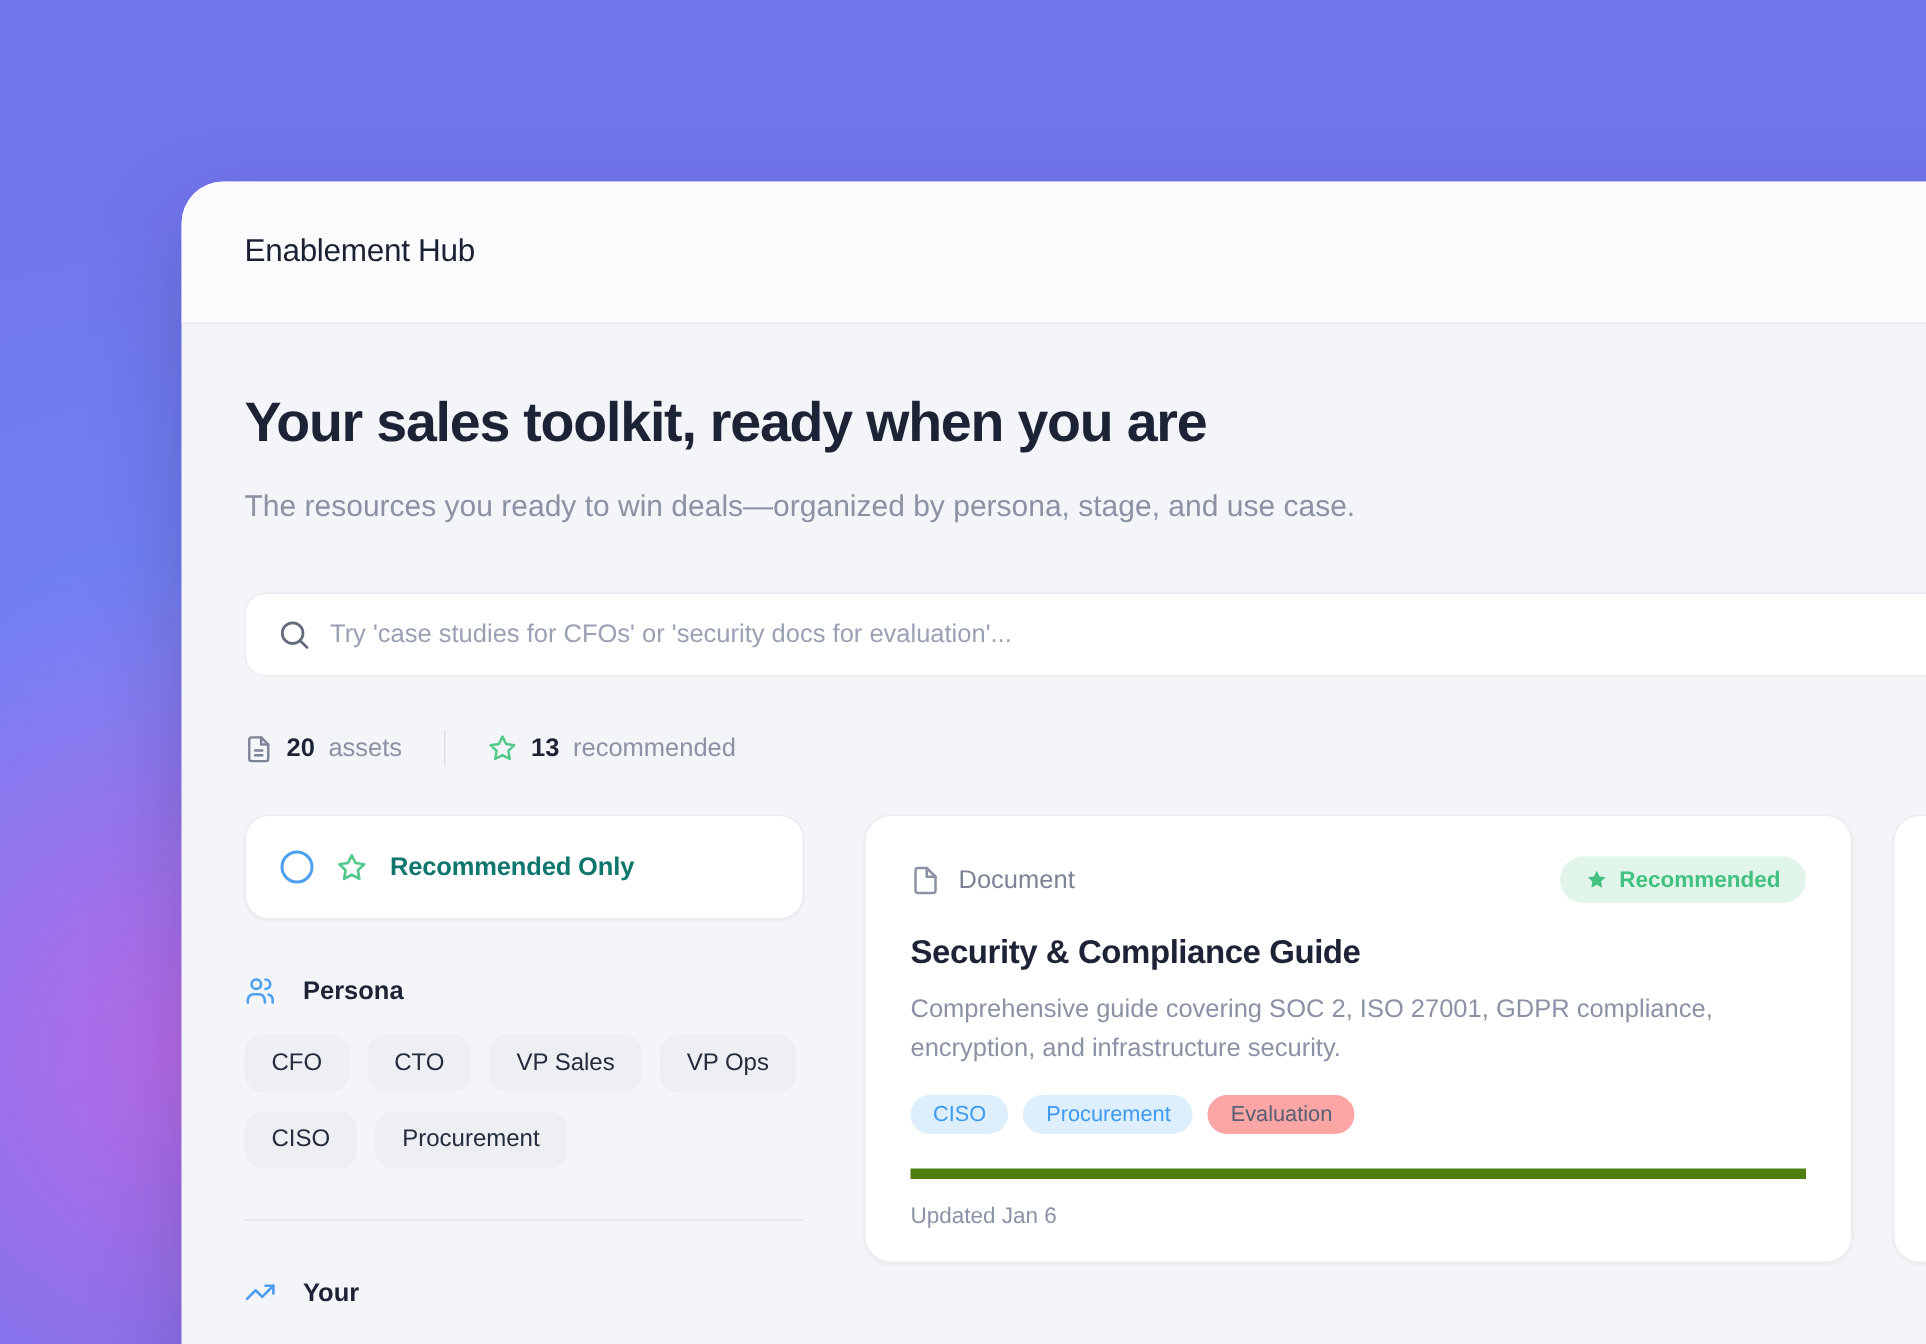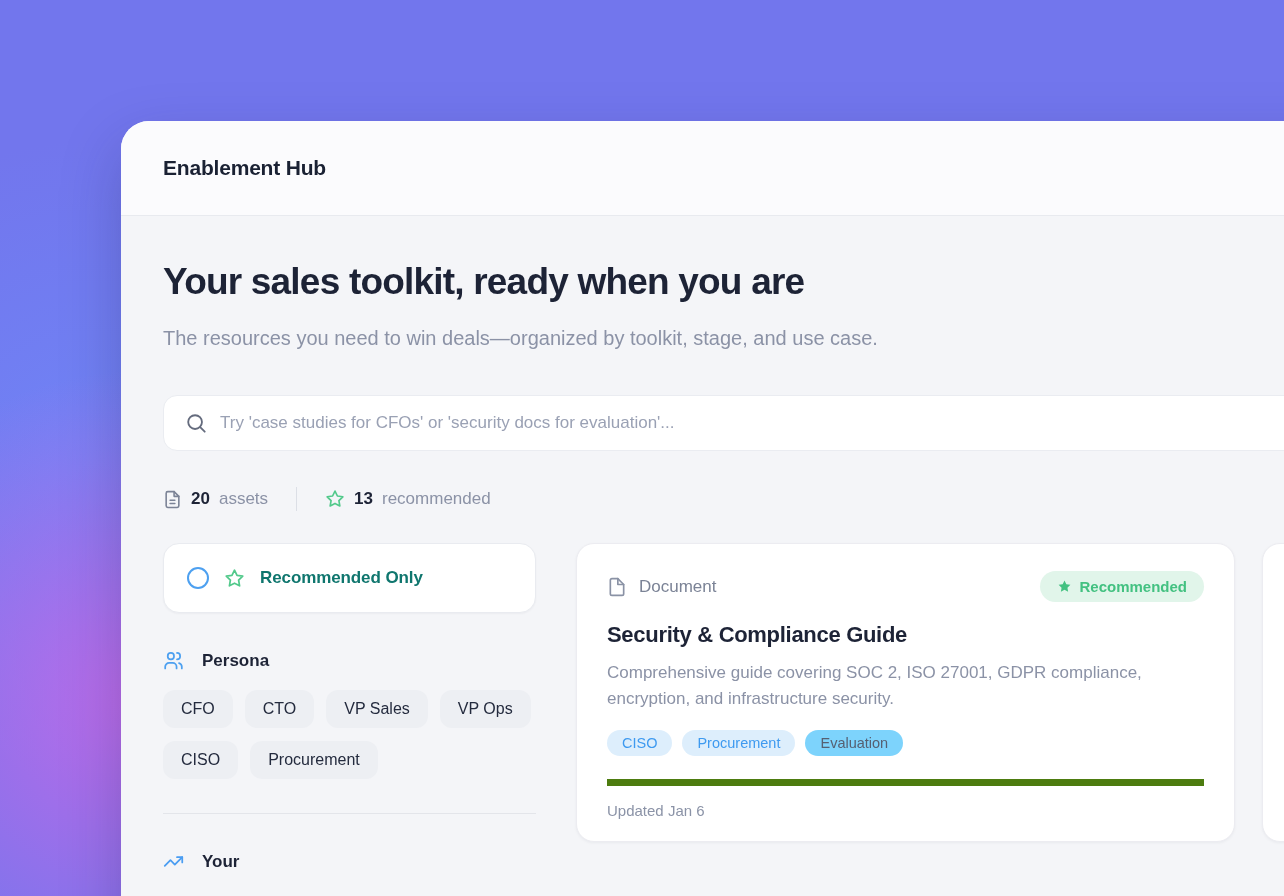--- a/index.html
+++ b/index.html
@@ -23,21 +23,21 @@
     overflow:hidden;
     box-shadow:0 24px 60px rgba(30,30,80,0.25);
   }
   .panel-header{
     background:#fbfbfd;
     height:95px;
     display:flex; align-items:center;
     padding-left:42px;
     border-bottom:1px solid #e8eaef;
   }
-  .app-title{ font-size:21px; font-weight:700; color:#1a2133; letter-spacing:-0.2px; }
+  .app-title{ font-size:21px; font-weight:400; color:#1a2133; letter-spacing:-0.2px; }
 
   .content{ padding:45px 42px 0 42px; }
 
   h1.hero-title{
     font-size:37px; font-weight:800; color:#1d2336; letter-spacing:-0.8px;
   }
   .hero-subtitle{
     margin-top:16px; font-size:20px; line-height:38px; color:#8b92a6;
     max-width:830px; font-weight:400;
   }
@@ -107,21 +107,21 @@
     display:inline-flex; align-items:center; gap:7px;
   }
   .card-title{ margin-top:20px; font-size:22px; font-weight:700; color:#1d2336; letter-spacing:-0.3px; }
   .card-desc{ margin-top:12px; font-size:17px; line-height:26px; color:#8b92a6; max-width:580px; }
   .tags{ margin-top:18px; display:flex; gap:10px; }
   .tag{
     border-radius:999px; padding:5px 15px; font-size:14.5px; font-weight:500;
     display:inline-flex; align-items:center;
   }
   .tag-blue{ background:#ddeefc; color:#3e9af0; }
-  .tag-gray{ background:#7dd3fc; color:#566072; }
+  .tag-gray{ background:#fca5a5; color:#566072; }
   .card-footer{
     margin-top:auto; border-top:7px solid #4d7c0f;
     padding:16px 0 22px 0; font-size:15px; color:#8b93a7;
   }
   .peek-card{
     background:#ffffff; border:1px solid #ececf1; border-radius:18px;
     min-height:299px;
     box-shadow:0 1px 3px rgba(25,30,60,0.05);
   }
   svg{ display:block; }
@@ -133,21 +133,21 @@
 
 <div class="panel">
 
   <div class="panel-header">
     <div class="app-title">Enablement Hub</div>
   </div>
 
   <div class="content">
 
     <h1 class="hero-title">Your sales toolkit, ready when you are</h1>
-    <p class="hero-subtitle">The resources you need to win deals—organized by toolkit, stage, and use case.</p>
+    <p class="hero-subtitle">The resources you ready to win deals—organized by persona, stage, and use case.</p>
 
     <div class="search-bar">
       <span>
         <svg width="22" height="22" viewBox="0 0 24 24" fill="none" stroke="#646b7d" stroke-width="2" stroke-linecap="round">
           <circle cx="11" cy="11" r="7.5"></circle>
           <line x1="16.8" y1="16.8" x2="21.5" y2="21.5"></line>
         </svg>
       </span>
       <input type="text" placeholder="Try 'case studies for CFOs' or 'security docs for evaluation'..." style="">
     </div>

